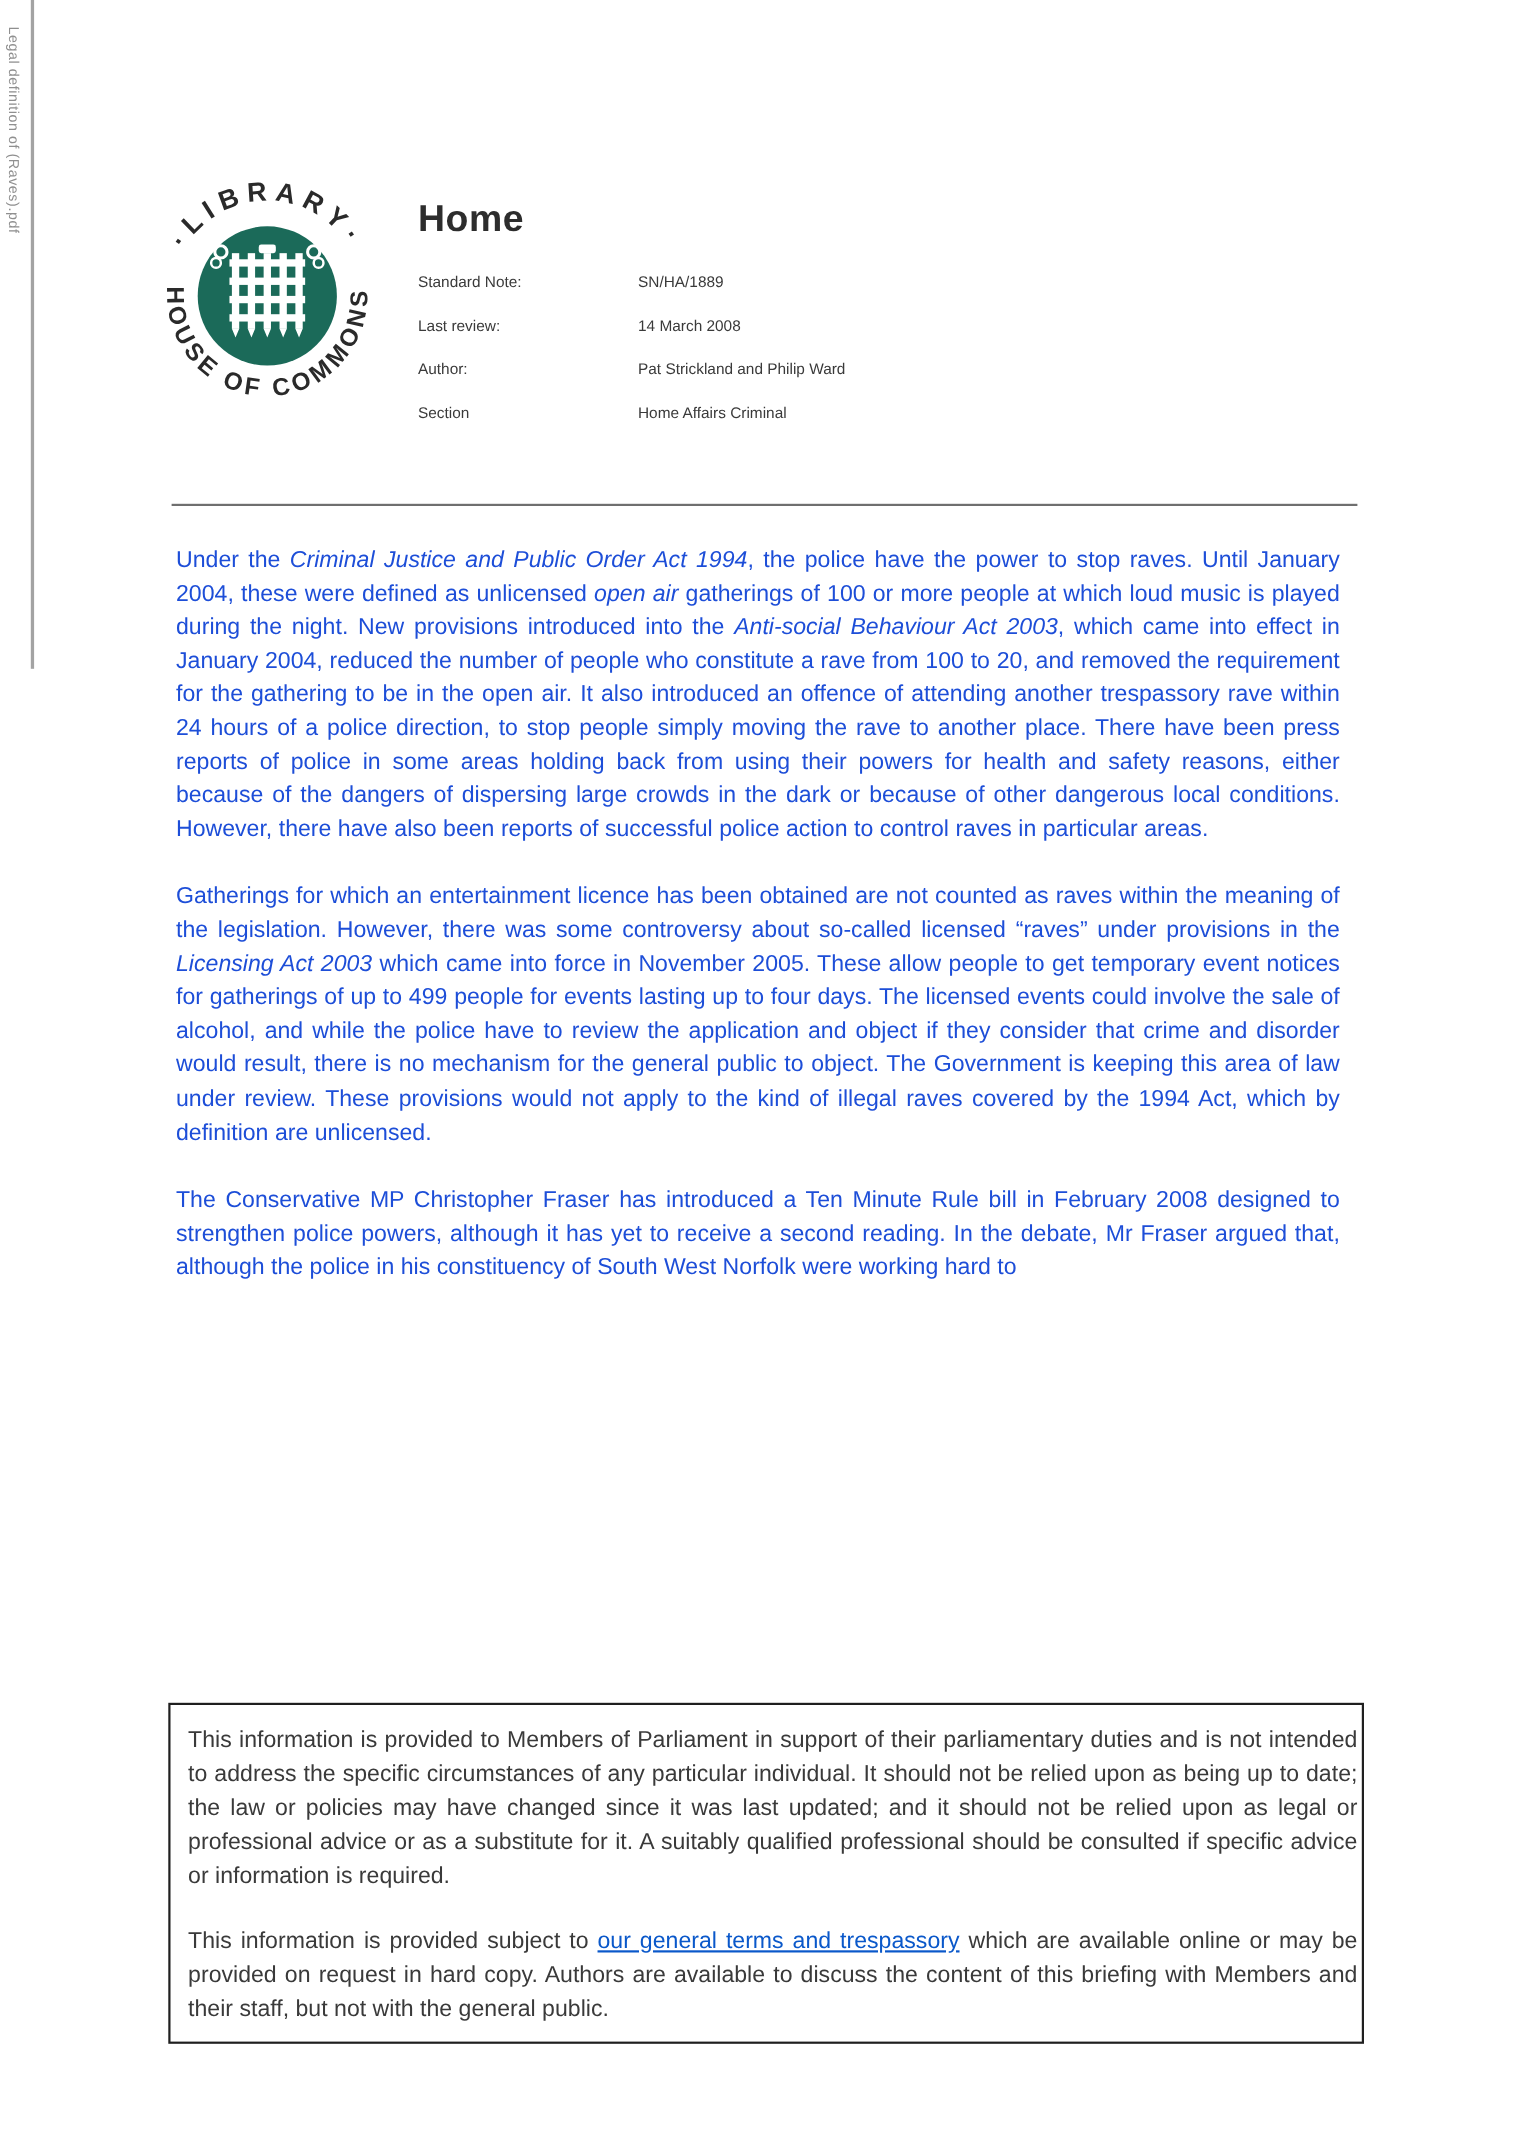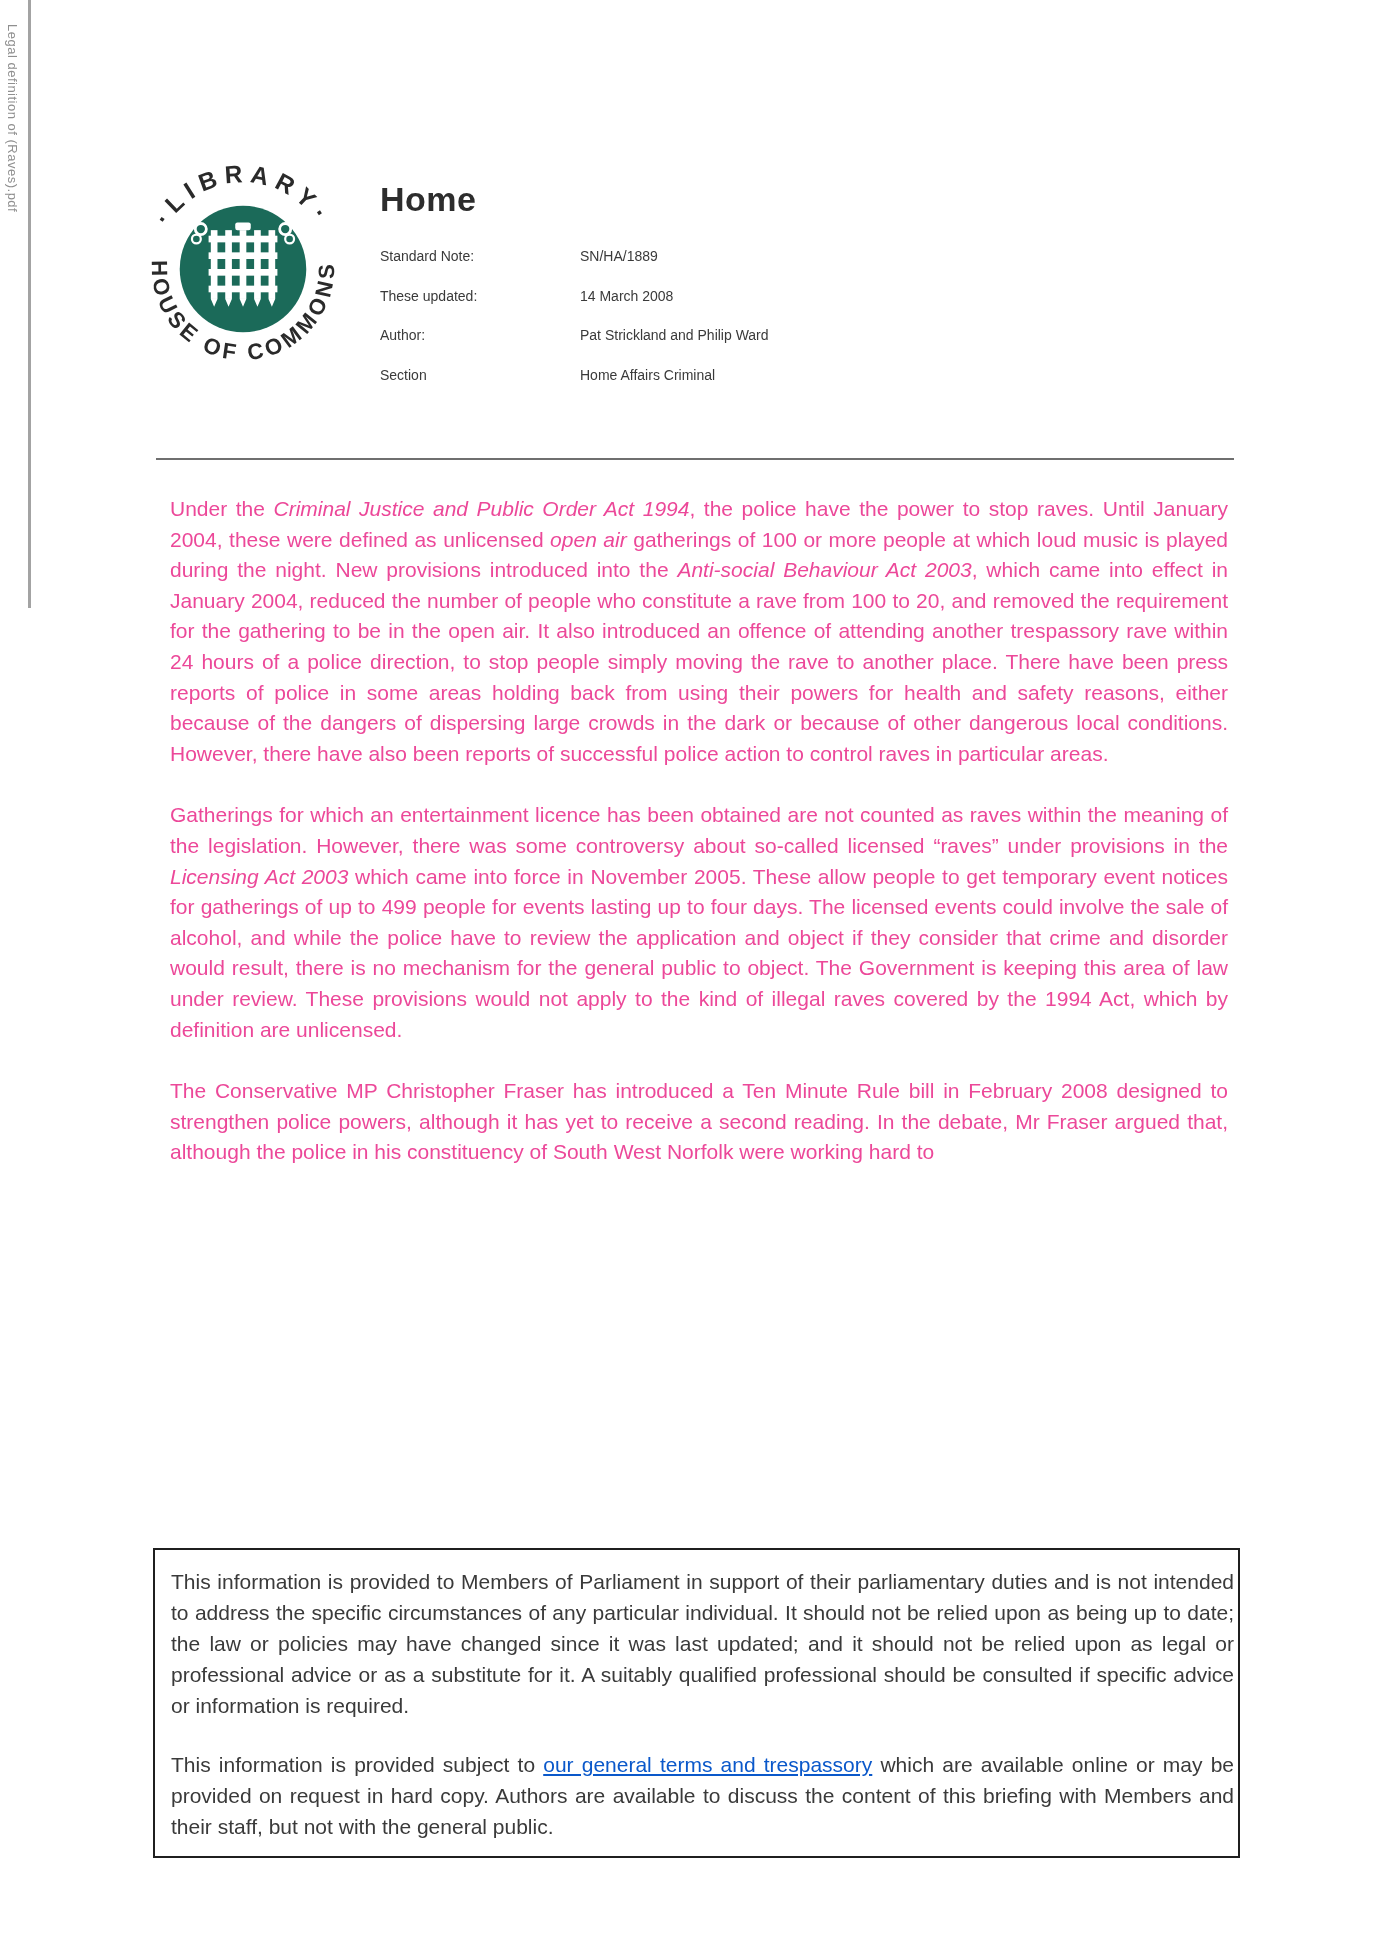--- a/index.html
+++ b/index.html
@@ -68,27 +68,27 @@
     left: 156px;
     top: 458px;
     width: 1078px;
     height: 0;
     border-top: 2px solid #6f6f6f;
   }
 
   
   .content {
     position: absolute;
-    left: 170px;
+    left: 160px;
     top: 494px;
     width: 1058px;
     font-size: 21px;
     line-height: 30.6px;
     text-align: justify;
-    color: #ec4899;
+    color: #1d4ed8;
   }
   .content p { margin: 0 0 31px 0; }
   em { font-style: italic; }
 
   
   .disclaimer {
     position: absolute;
     left: 153px;
     top: 1548px;
     width: 1087px;
@@ -160,21 +160,21 @@
 
   <div class="header-text">
     <h1 class="title">Home</h1>
 
     <div class="meta">
       <div class="meta-row">
         <span class="meta-label">Standard Note:</span>
         <span class="meta-value">SN/HA/1889</span>
       </div>
       <div class="meta-row">
-        <span class="meta-label">These updated:</span>
+        <span class="meta-label">Last review:</span>
         <span class="meta-value">14 March 2008</span>
       </div>
       <div class="meta-row">
         <span class="meta-label">Author:</span>
         <span class="meta-value">Pat Strickland and Philip Ward</span>
       </div>
       <div class="meta-row">
         <span class="meta-label">Section</span>
         <span class="meta-value">Home Affairs Criminal</span>
       </div>

